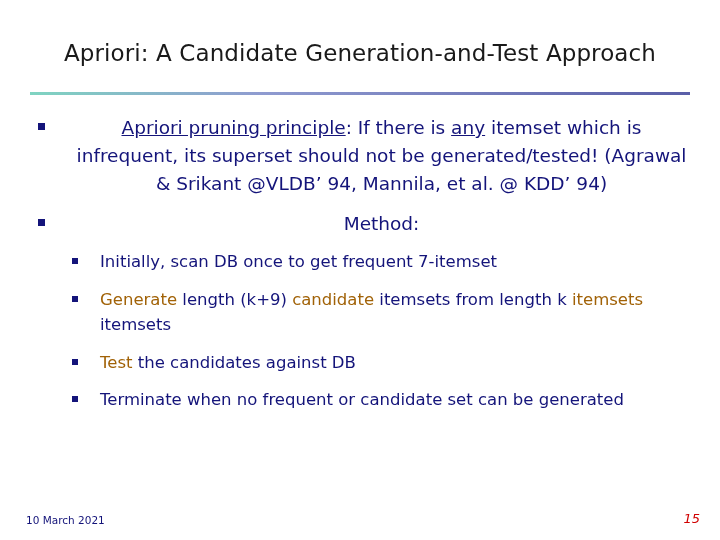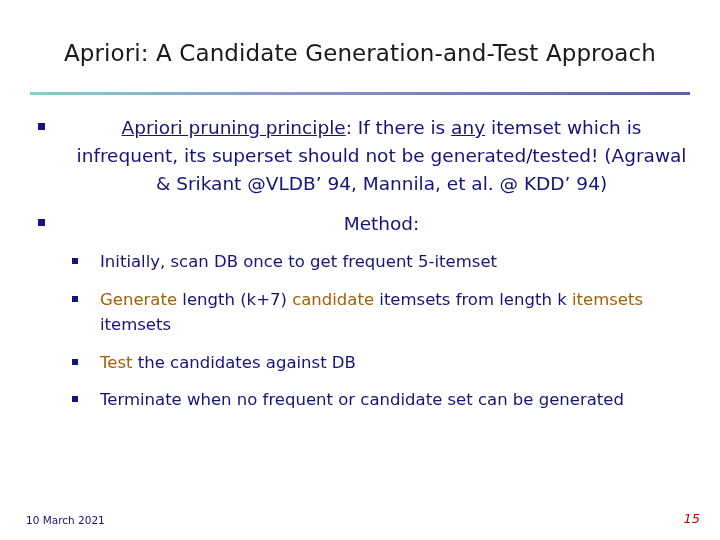--- a/index.html
+++ b/index.html
@@ -115,26 +115,26 @@
 
     <div class="l1">
       <span class="bullet"></span>
       <span>Method:</span>
     </div>
 
     <div class="l2-list">
 
       <div class="l2">
         <span class="bullet"></span>
-        <span>Initially, scan DB once to get frequent 5-itemset</span>
+        <span>Initially, scan DB once to get frequent 7-itemset</span>
       </div>
 
       <div class="l2">
         <span class="bullet"></span>
-        <span><span class="red">Generate</span><span> length (k+7) </span><span class="red">candidate</span><span> itemsets from length k </span><span class="red">itemsets</span><span> itemsets</span></span>
+        <span><span class="red">Generate</span><span> length (k+9) </span><span class="red">candidate</span><span> itemsets from length k </span><span class="red">itemsets</span><span> itemsets</span></span>
       </div>
 
       <div class="l2">
         <span class="bullet"></span>
         <span><span class="red">Test</span><span> the candidates against DB</span></span>
       </div>
 
       <div class="l2">
         <span class="bullet"></span>
         <span>Terminate when no frequent or candidate set can be generated</span>

